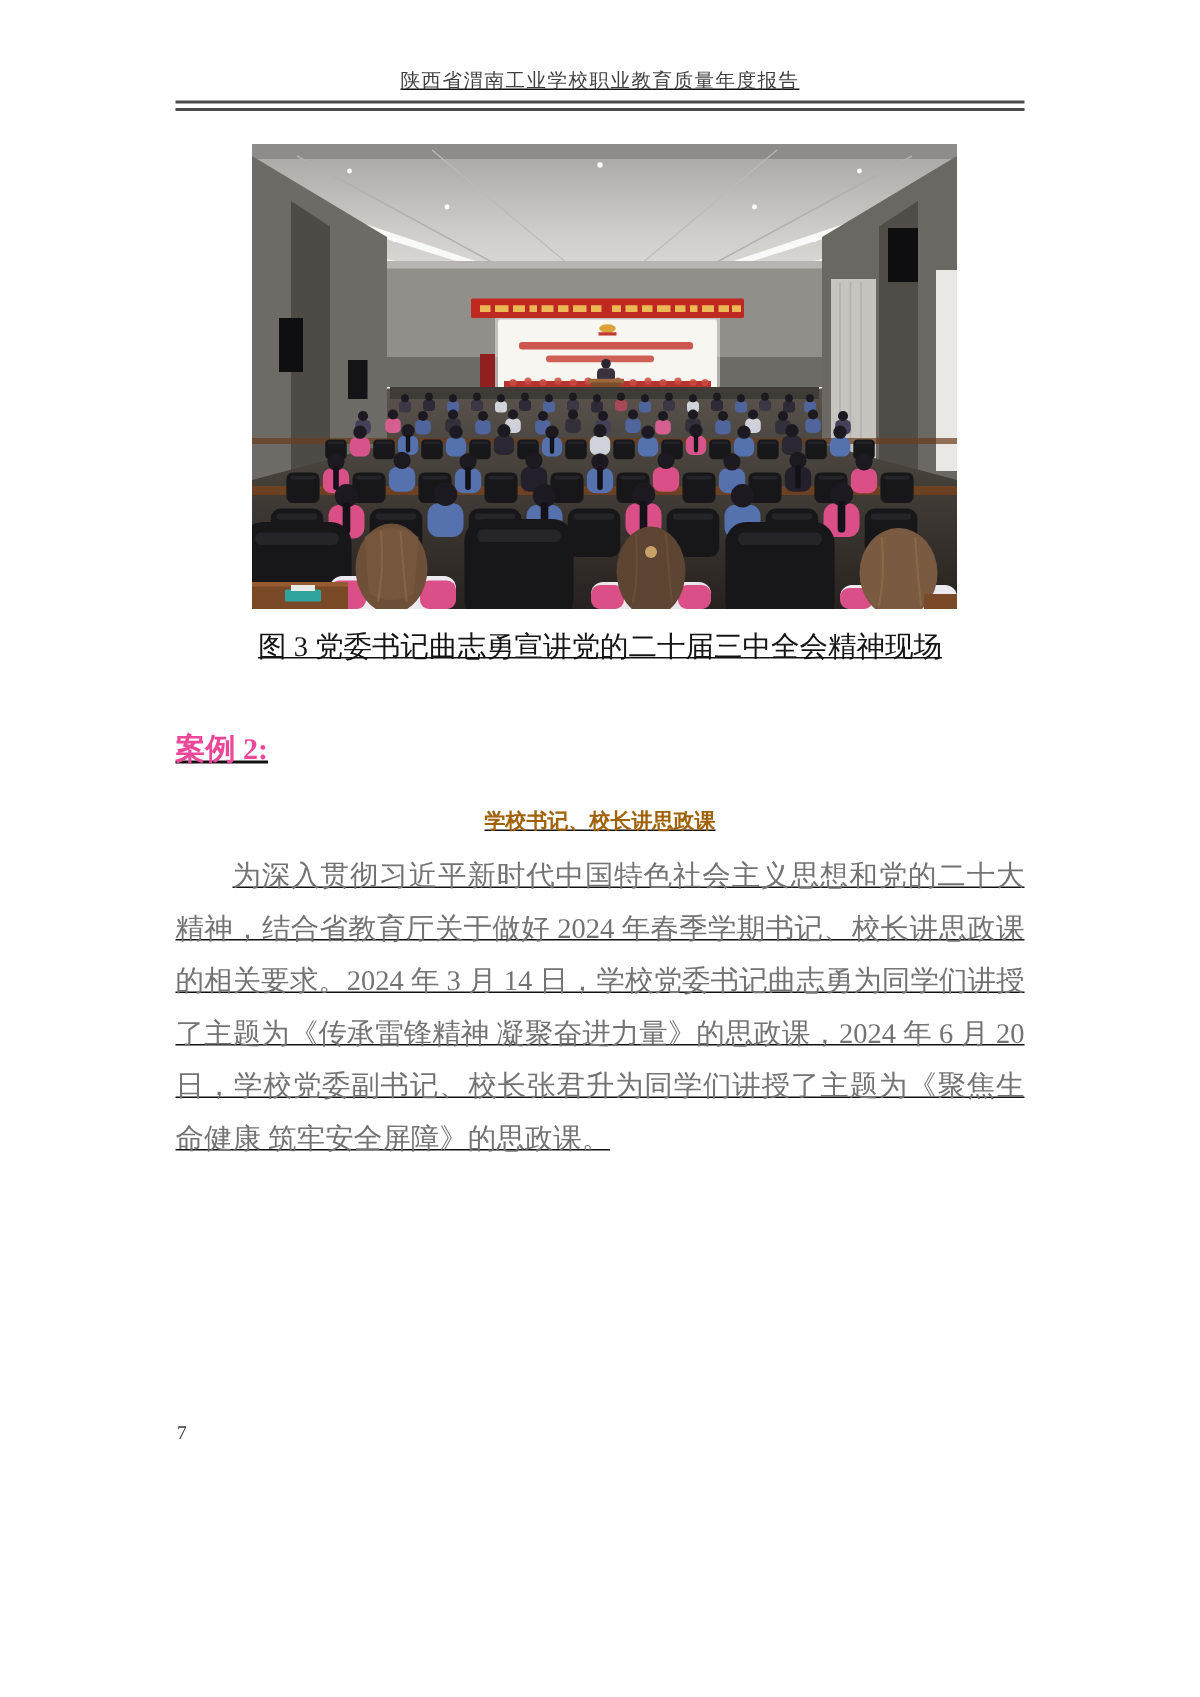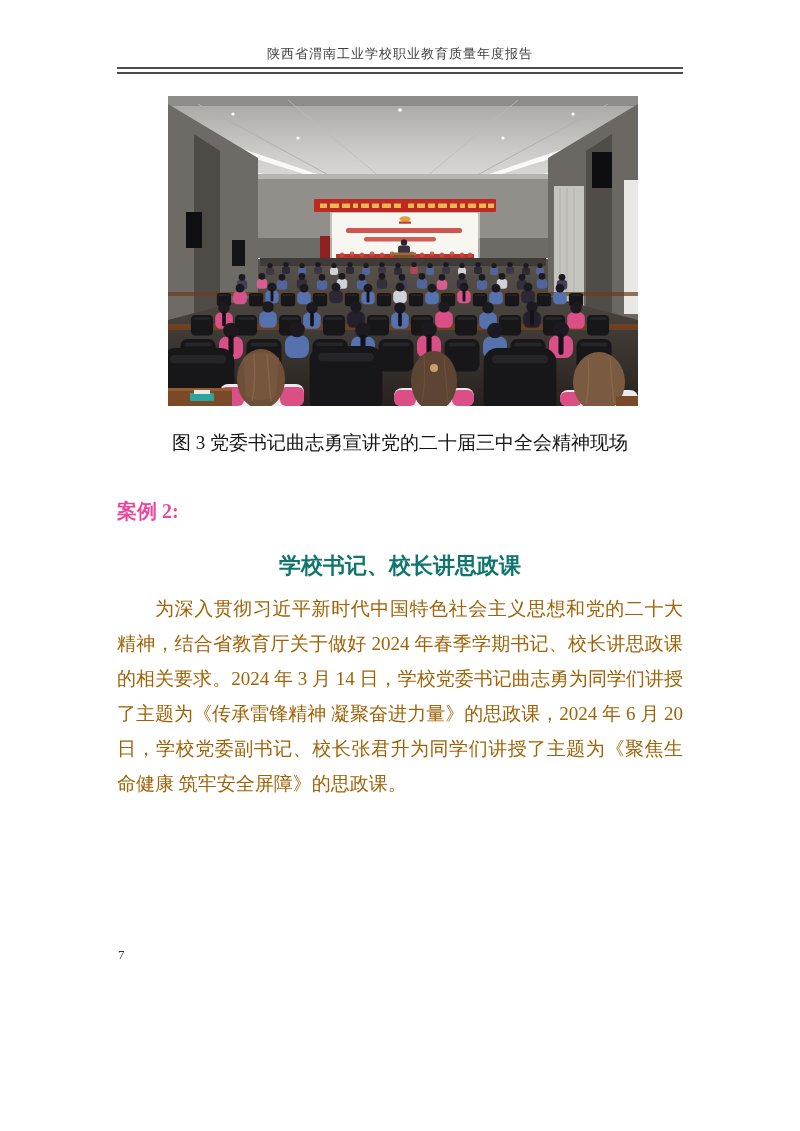--- a/index.html
+++ b/index.html
@@ -3,64 +3,65 @@
 <meta charset="utf-8">
 <style>
   html,body{margin:0;padding:0;background:#ffffff;}
   .page{
     position:relative;
     width:800px;height:1008px;
     background:#ffffff;
     font-family:"Liberation Serif","DejaVu Serif",serif;
     color:#111111;
     overflow:hidden;
+    text-decoration:underline;
   }
   .header-title{
     padding-top:45px;
     text-align:center;
     font-size:13px;
     letter-spacing:1px;
     color:#3f3f3f;
   }
   .header-rule{
     margin:4px 117px 0 117px;
     height:3px;
     border-top:2px solid #4c4c4c;
     border-bottom:2px solid #4c4c4c;
   }
   .content{padding:0 117px;}
   figure{margin:22px 0 0 0;padding:0;}
   .photo{width:470px;height:310px;margin-left:51px;line-height:0;}
   .photo svg{display:block;}
   figcaption{
-    margin-top:24px;
+    margin-top:12px;
     text-align:center;
     font-size:19px;
     color:#141414;
   }
   .case-label{
     margin-top:42px;
     font-size:20px;
     font-weight:bold;
     color:#ec4899;
   }
   .section-title{
     margin:26px 0 0 0;
     text-align:center;
-    font-size:22px;
+    font-size:14px;
     font-weight:bold;
-    color:#0f766e;
+    color:#a16207;
   }
   .body-para{
     margin:10px 0 0 0;
     font-size:19px;
     line-height:35px;
     text-align:justify;
     text-indent:2em;
-    color:#a16207;
+    color:#737373;
     word-break:break-all;
   }
   .body-para + .body-para{margin-top:9px;}
   .footer{
     position:absolute;
     left:118px;
     bottom:45px;
     font-size:13px;
     color:#333333;
   }

